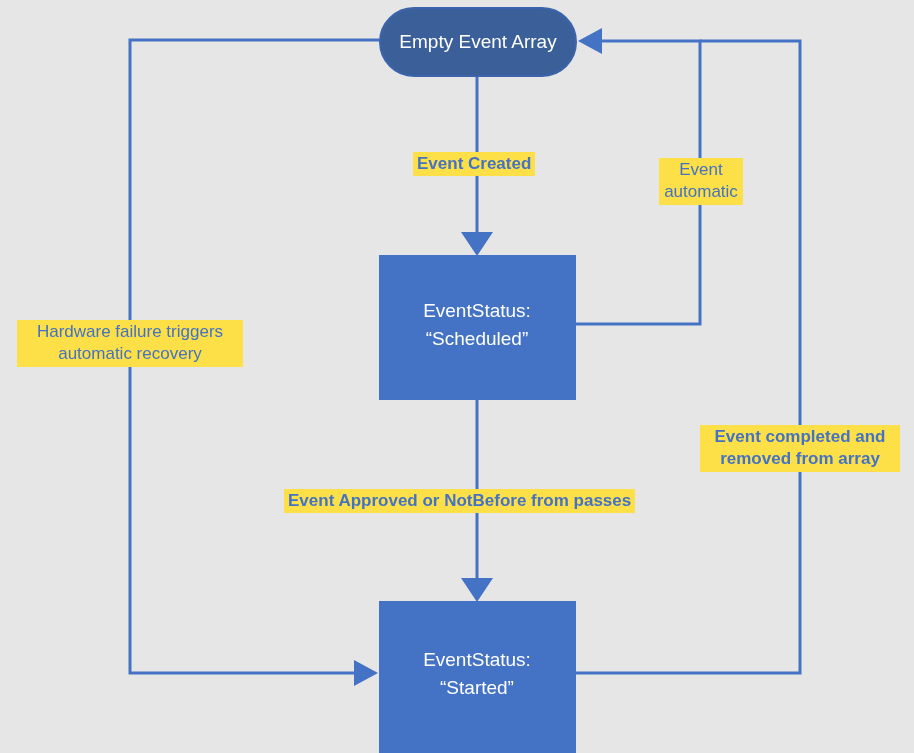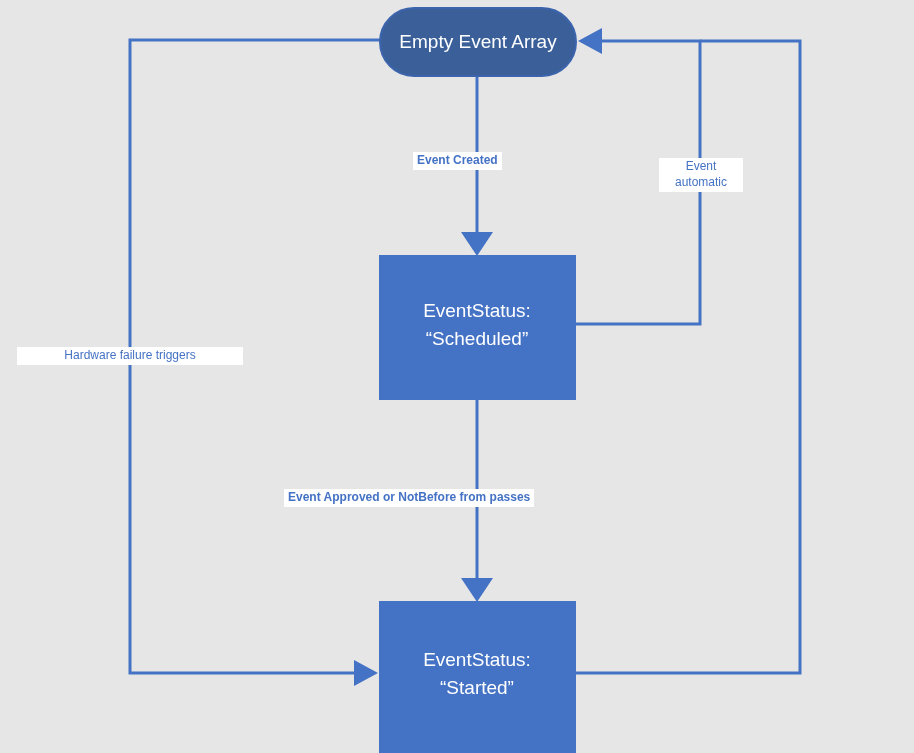--- a/index.html
+++ b/index.html
@@ -38,24 +38,24 @@
   .oval-text {
     fill: #ffffff;
     font-family: "Liberation Sans", sans-serif;
     font-size: 19px;
     text-anchor: middle;
     dominant-baseline: middle;
   }
   
   .edge-label {
     position: absolute;
-    background: #ffffff;
+    background: #fde047;
     color: #4472c4;
     font-family: "Liberation Sans", sans-serif;
-    font-size: 12px;
+    font-size: 17px;
     line-height: 1.32;
     text-align: center;
     white-space: nowrap;
     padding: 1px 4px;
     box-sizing: border-box;
   }
   .edge-label.bold {
     font-weight: bold;
   }
   .edge-label-line {
@@ -109,18 +109,23 @@
 
   <div class="edge-label bold" style="left:284px; top:489px;">
     <span class="edge-label-line">Event Approved or NotBefore from passes</span>
   </div>
 
   <div class="edge-label" style="left:659px; top:158px; width:84px;">
     <span class="edge-label-line">Event</span>
     <span class="edge-label-line">automatic</span>
   </div>
 
+  <div class="edge-label bold" style="left:700px; top:425px; width:200px;">
+    <span class="edge-label-line">Event completed and</span>
+    <span class="edge-label-line">removed from array</span>
+  </div>
 
-  <div class="edge-label" style="left:17px; top:347px; width:226px;">
+  <div class="edge-label" style="left:17px; top:320px; width:226px;">
     <span class="edge-label-line">Hardware failure triggers</span>
+    <span class="edge-label-line">automatic recovery</span>
   </div>
 
 </div>
 
 </body></html>

